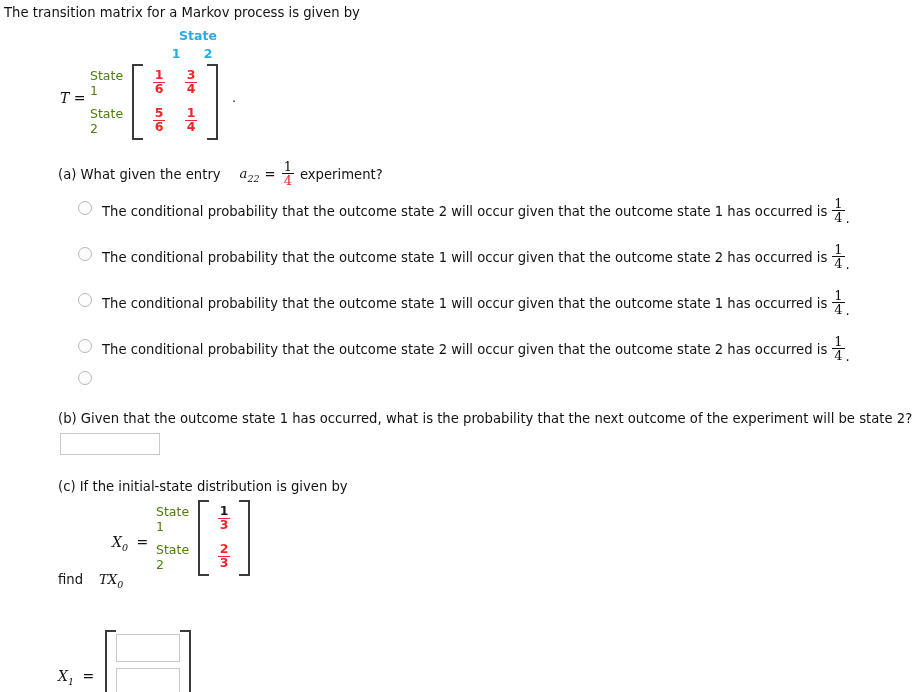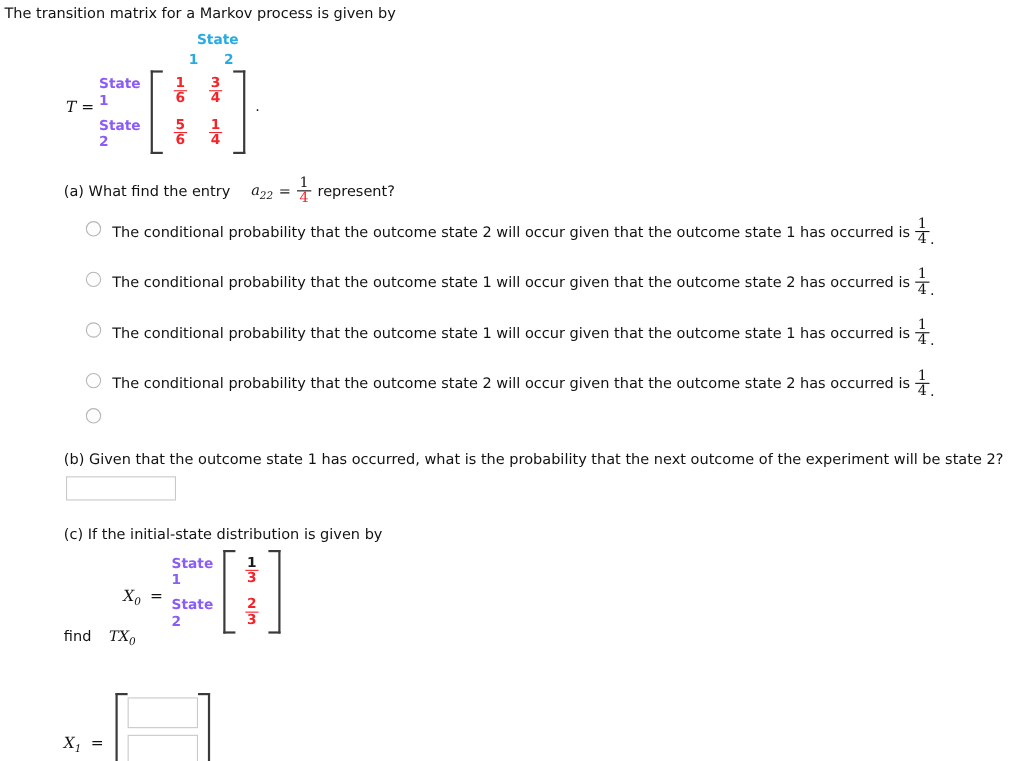--- a/index.html
+++ b/index.html
@@ -104,22 +104,22 @@
   .lblmat { position: absolute; display: flex; align-items: center; }
   .rowlabels {
     display: flex;
     flex-direction: column;
     justify-content: center;
     align-items: flex-end;
     margin-right: 9px;
   }
   .rowlabel {
     font-size: 12.5px;
-    color: #8b5cf6;
-    font-weight: bold;
+    color: #4d7c0f;
+    font-weight: normal;
     display: flex;
     align-items: center;
   }
   .colhead {
     position: absolute;
     text-align: center;
     color: #29abe2;
     font-weight: bold;
     font-size: 12.5px;
   }
@@ -194,30 +194,30 @@
         </div>
       </div>
       <div class="brk r"></div>
     </div>
   </div>
 
   <div class="dot-after" style="left:172px; top:62px;">.</div>
 </div>
 
 <div class="prompt" style="left:58px; top:161px; display:flex; align-items:center;">
-  <span>(a) What find the entry</span>
+  <span>(a) What given the entry</span>
   <span class="ital" style="margin-left:19px;">
     <span>a</span><span class="sub">22</span>
   </span>
   <span style="margin:0 5px;">=</span>
   <span class="frac serif">
     <span class="num">1</span>
     <span class="den red">4</span>
   </span>
-  <span style="margin-left:5px;">represent?</span>
+  <span style="margin-left:5px;">experiment?</span>
 </div>
 
 <div class="opt" style="left:78px; top:198px;">
   <div class="radio"></div>
   <div class="opt-label">
     <span>The conditional probability that the outcome state 2 will occur given that the outcome state 1 has occurred is</span>
     <span class="frac serif" style="margin-left:5px;">
       <span class="num">1</span>
       <span class="den">4</span>
     </span>

